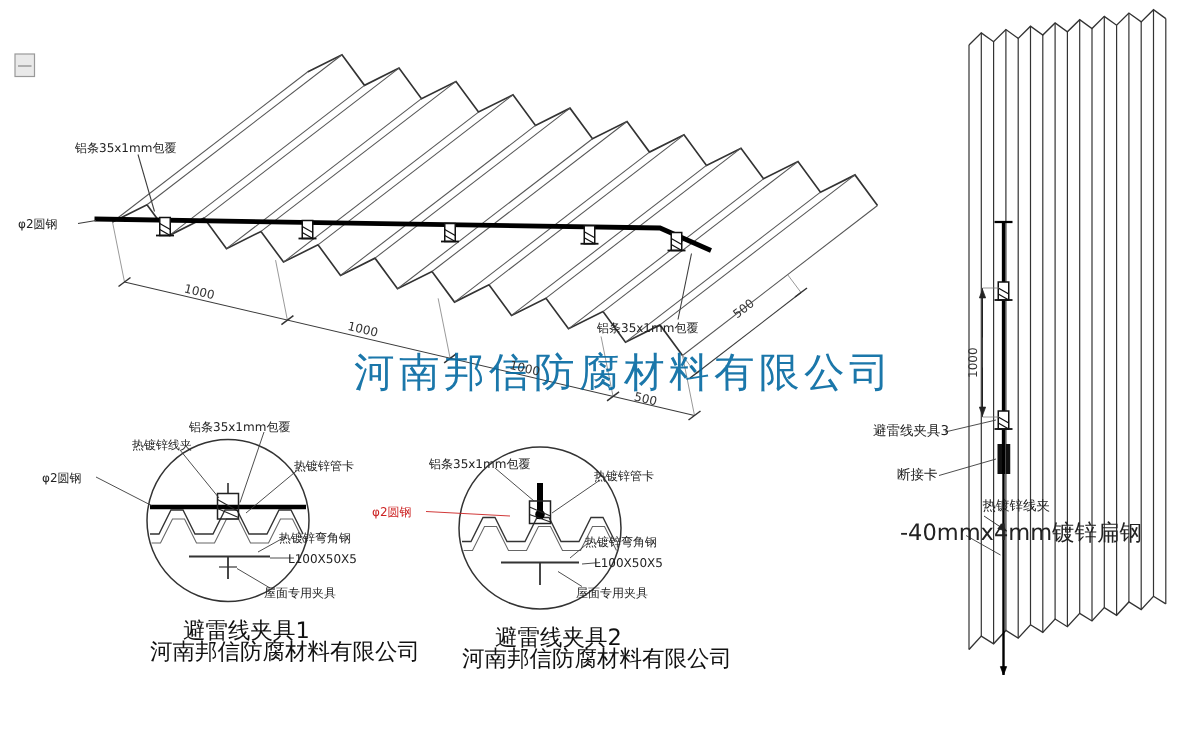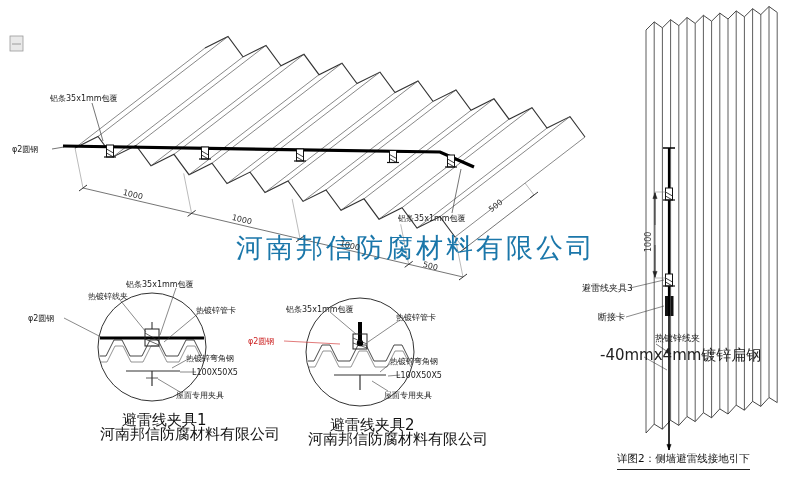--- a/index.html
+++ b/index.html
@@ -223,14 +223,13 @@
   <div class="lb" style="left:384px;top:391px">屋面专用夹具</div>
   <div class="ttl" style="left:330px;top:416px">避雷线夹具2</div>
   <div class="ttl" style="left:308px;top:430px">河南邦信防腐材料有限公司</div>
 
   <div class="lb" style="left:582px;top:283px;font-size:9px">避雷线夹具3</div>
   <div class="lb" style="left:598px;top:312px;font-size:9px">断接卡</div>
   <div class="lb" style="left:655px;top:333px;font-size:9px">热镀锌线夹</div>
   <div class="lb" style="left:600px;top:350px;font-size:15px">-40mmx4mm镀锌扁钢</div>
   <div class="lb dim rotm90" style="left:644px;top:252px">1000</div>
 
-  <div class="cap" style="left:617px;top:452px">详图2：侧墙避雷线接地引下</div>
 </div>
 
 </body></html>

